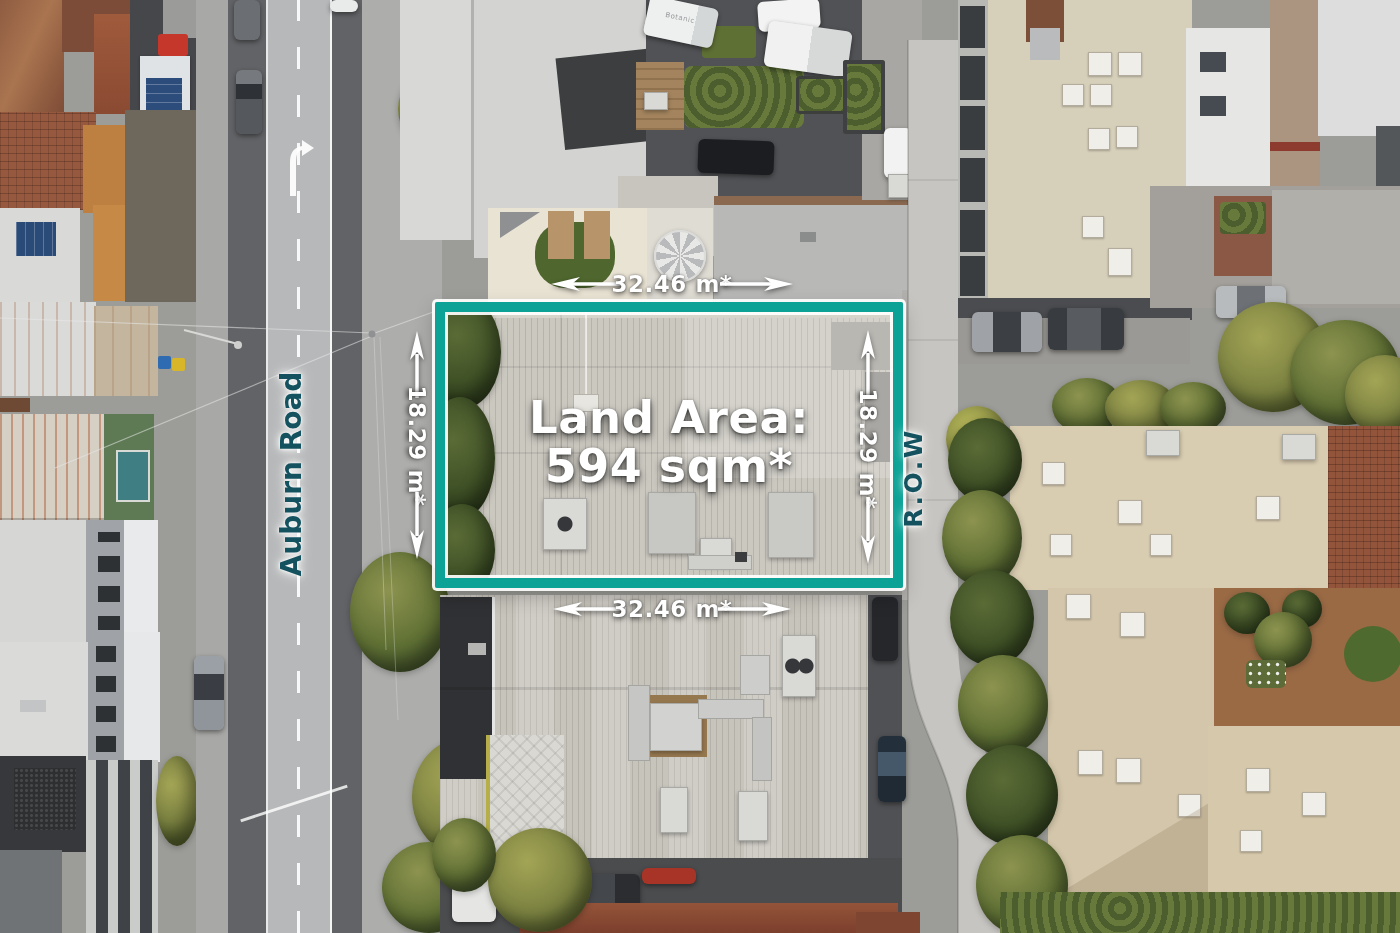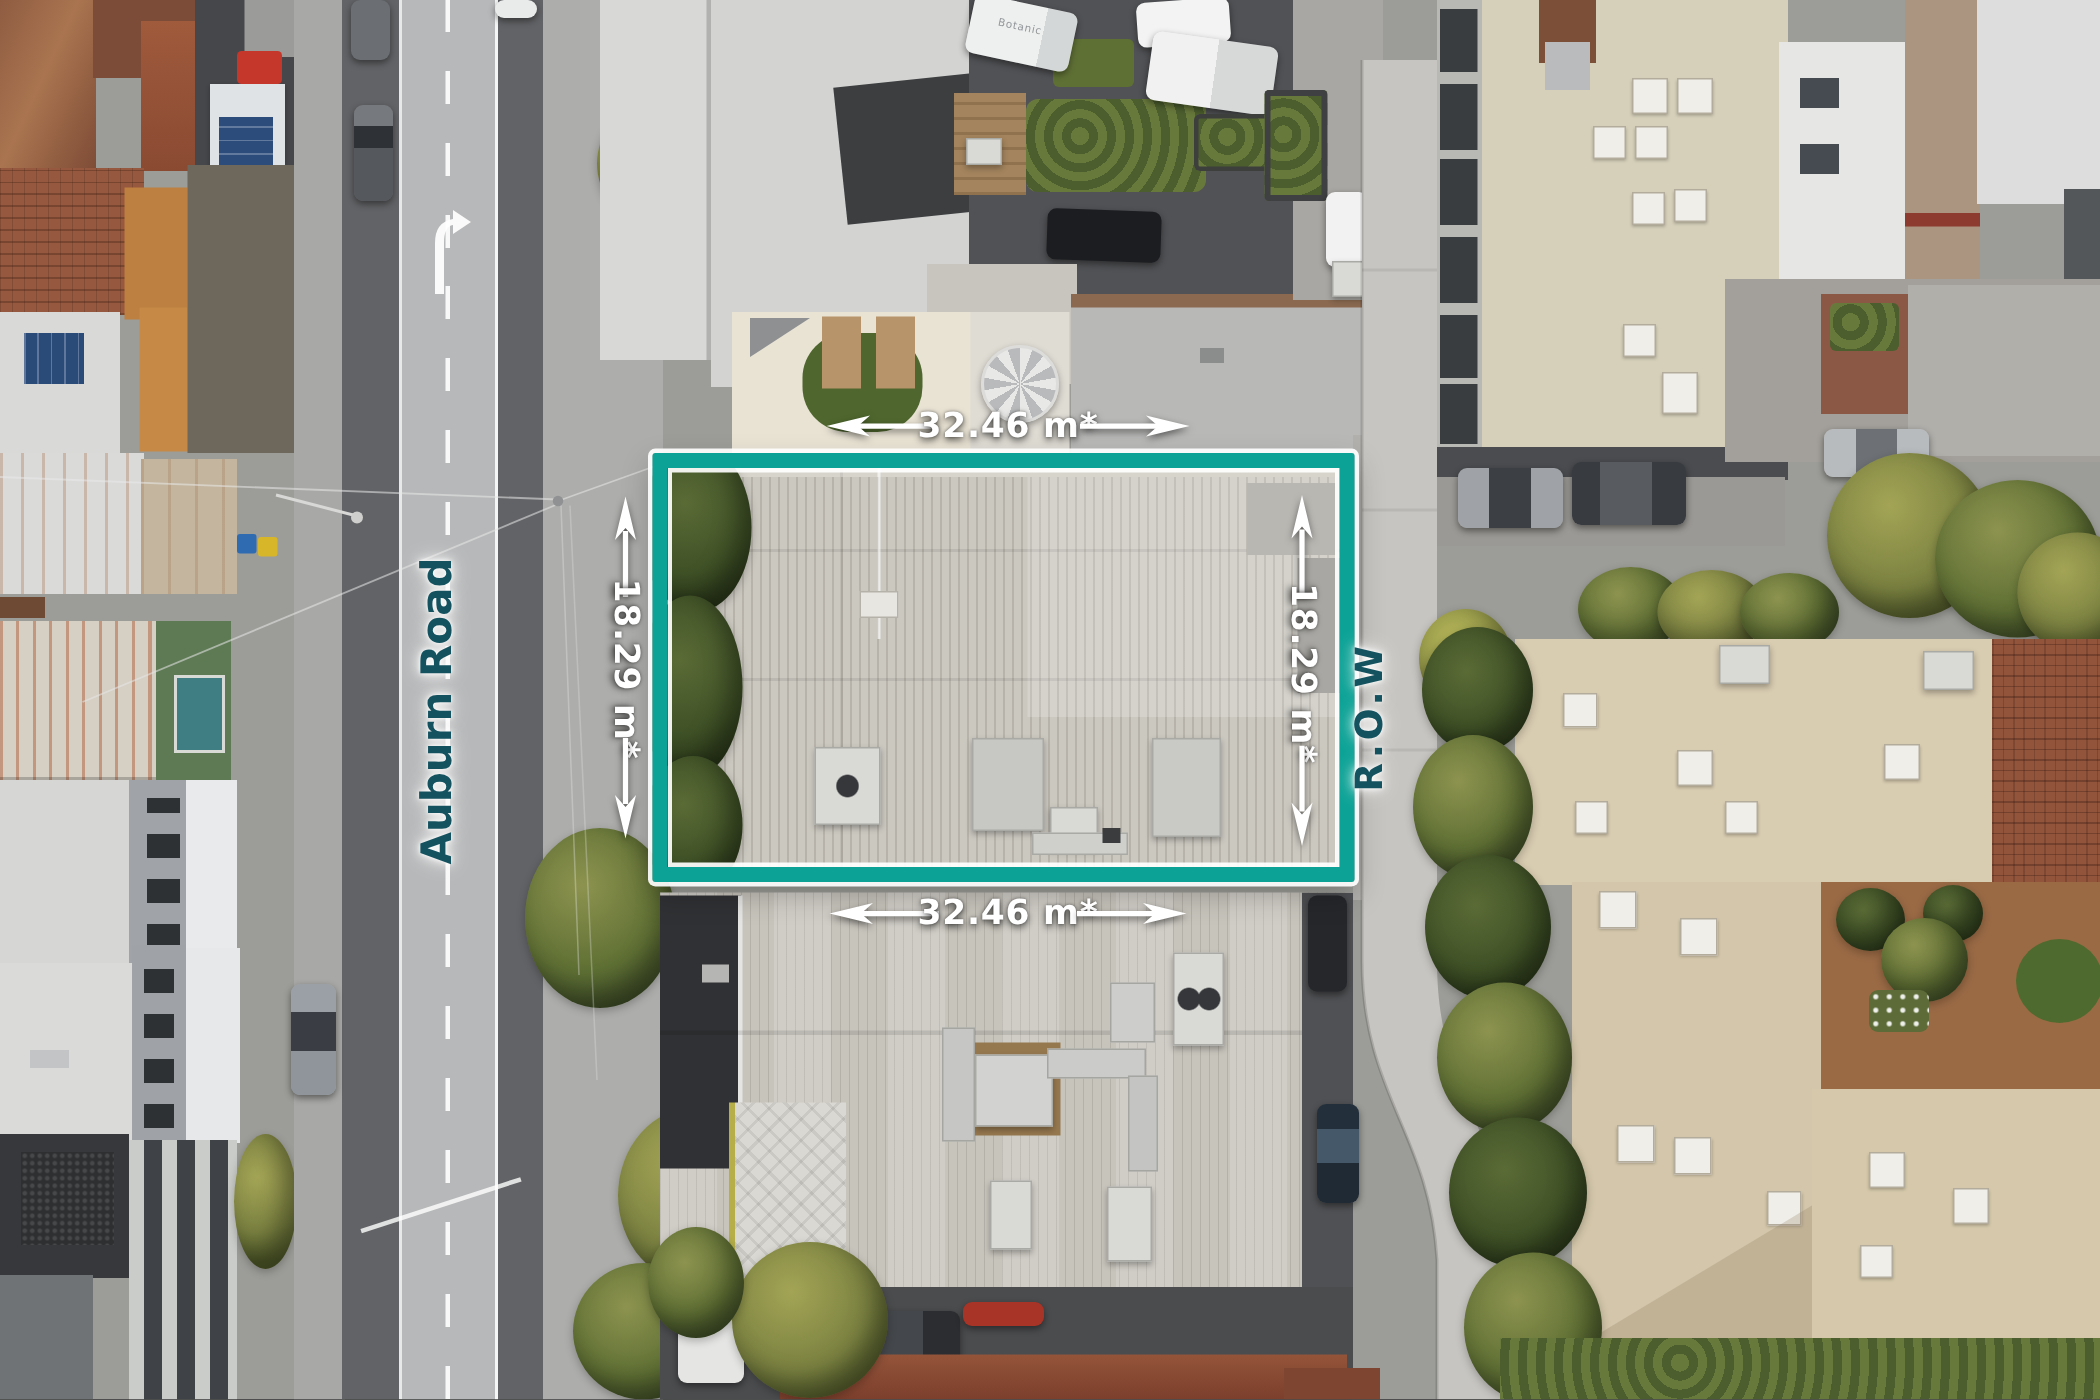--- a/index.html
+++ b/index.html
@@ -272,20 +272,24 @@
     <line x1="372" y1="334" x2="436" y2="311" stroke="#e8e8e8" stroke-width="1.2" opacity=".55"></line>
     <line x1="374" y1="337" x2="386" y2="650" stroke="#e8e8e8" stroke-width="1" opacity=".35"></line>
     <line x1="380" y1="337" x2="398" y2="720" stroke="#e8e8e8" stroke-width="1" opacity=".3"></line>
     <line x1="184" y1="330" x2="238" y2="344" stroke="#d8d8d6" stroke-width="2"></line>
     <circle cx="238" cy="345" r="4" fill="#cfcfcd"></circle>
     <circle cx="372" cy="334" r="3.5" fill="#8f9193"></circle>
   </svg>
 
   <div id="boundary"></div>
 
+  <div id="landarea">
+    <div class="l1">Land Area:</div>
+    <div class="l2">594 sqm*</div>
+  </div>
 
   <svg class="arr" style="left:550px;top:276px;" width="74" height="16" viewBox="0 0 74 16">
     <path d="M74 8 H22" stroke="#fff" stroke-width="3.5" fill="none"></path>
       <polygon points="1,8 30,1 22,8 30,15" fill="#fff"></polygon>
   </svg>
   <div class="dimtext" style="left:672px;top:284px;transform:translate(-50%,-50%);">32.46 m*</div>
   <svg class="arr" style="left:720px;top:276px;" width="74" height="16" viewBox="0 0 74 16">
     <path d="M0 8 H52" stroke="#fff" stroke-width="3.5" fill="none"></path>
       <polygon points="73,8 44,1 52,8 44,15" fill="#fff"></polygon>
   </svg>

